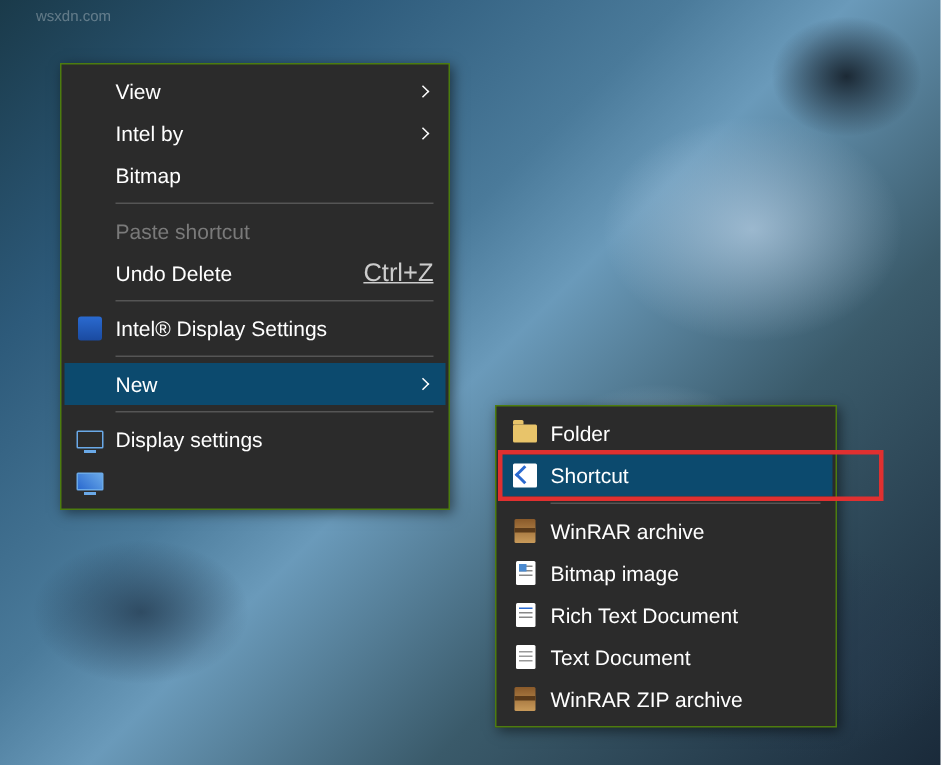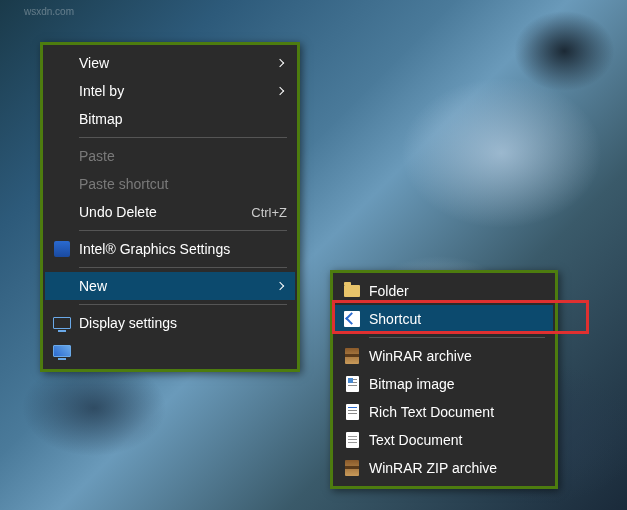--- a/index.html
+++ b/index.html
@@ -23,42 +23,42 @@
         radial-gradient(ellipse 100px 80px at 90% 10%, rgba(20,30,40,0.9) 0%, transparent 50%);
     }
     .watermark {
       position: absolute; top: 6px; left: 24px;
       font-size: 10px; color: rgba(255,255,255,0.3);
       z-index: 0;
     }
     .menu {
       position: absolute;
       background: #2b2b2b;
-      border: 3px solid #4d7c0f;
+      border: 1px solid #4d7c0f;
       box-shadow: 2px 2px 8px rgba(0,0,0,0.5);
       color: #fff;
       padding: 4px 2px;
     }
     .menu-main { left: 40px; top: 42px; width: 260px; }
     .menu-sub  { left: 330px; top: 270px; width: 228px; }
     .item {
       display: flex; align-items: center;
       height: 28px; padding: 0 8px 0 4px;
       position: relative;
     }
     .item.hoverable { cursor: default; }
     .item.active { background: #0c4a6e; }
     .item.disabled { color: #7a7a7a; }
     .icon-slot {
       width: 26px; height: 20px;
       display: flex; align-items: center; justify-content: center;
       flex-shrink: 0;
     }
     .label { flex: 1; padding-left: 4px; }
-    .shortcut { color: #ccc; font-size: 13px; }
+    .shortcut { color: #ccc; font-size: 17px; text-decoration: underline; }
     .arrow {
       width: 6px; height: 6px;
       border-top: 1.5px solid #fff;
       border-right: 1.5px solid #fff;
       transform: rotate(45deg);
       margin-right: 4px;
     }
     .sep {
       height: 1px; background: #555;
       margin: 4px 8px 4px 34px;
@@ -111,43 +111,39 @@
     <span class="arrow"></span>
   </div>
 
   <div class="item hoverable">
     <span class="icon-slot"></span>
     <span class="label">Bitmap</span>
   </div>
 
   <div class="sep"></div>
 
-  <div class="item disabled">
-    <span class="icon-slot"></span>
-    <span class="label">Paste</span>
-  </div>
 
   <div class="item disabled">
     <span class="icon-slot"></span>
     <span class="label">Paste shortcut</span>
   </div>
 
   <div class="item hoverable">
     <span class="icon-slot"></span>
     <span class="label">Undo Delete</span>
     <span class="shortcut">Ctrl+Z</span>
   </div>
 
   <div class="sep"></div>
 
   <div class="item hoverable">
     <span class="icon-slot">
         <span class="ic ic-intel"></span>
       </span>
-    <span class="label">Intel® Graphics Settings</span>
+    <span class="label">Intel® Display Settings</span>
   </div>
 
   <div class="sep"></div>
 
   <div class="item hoverable active">
     <span class="icon-slot"></span>
     <span class="label">New</span>
     <span class="arrow"></span>
   </div>
 

